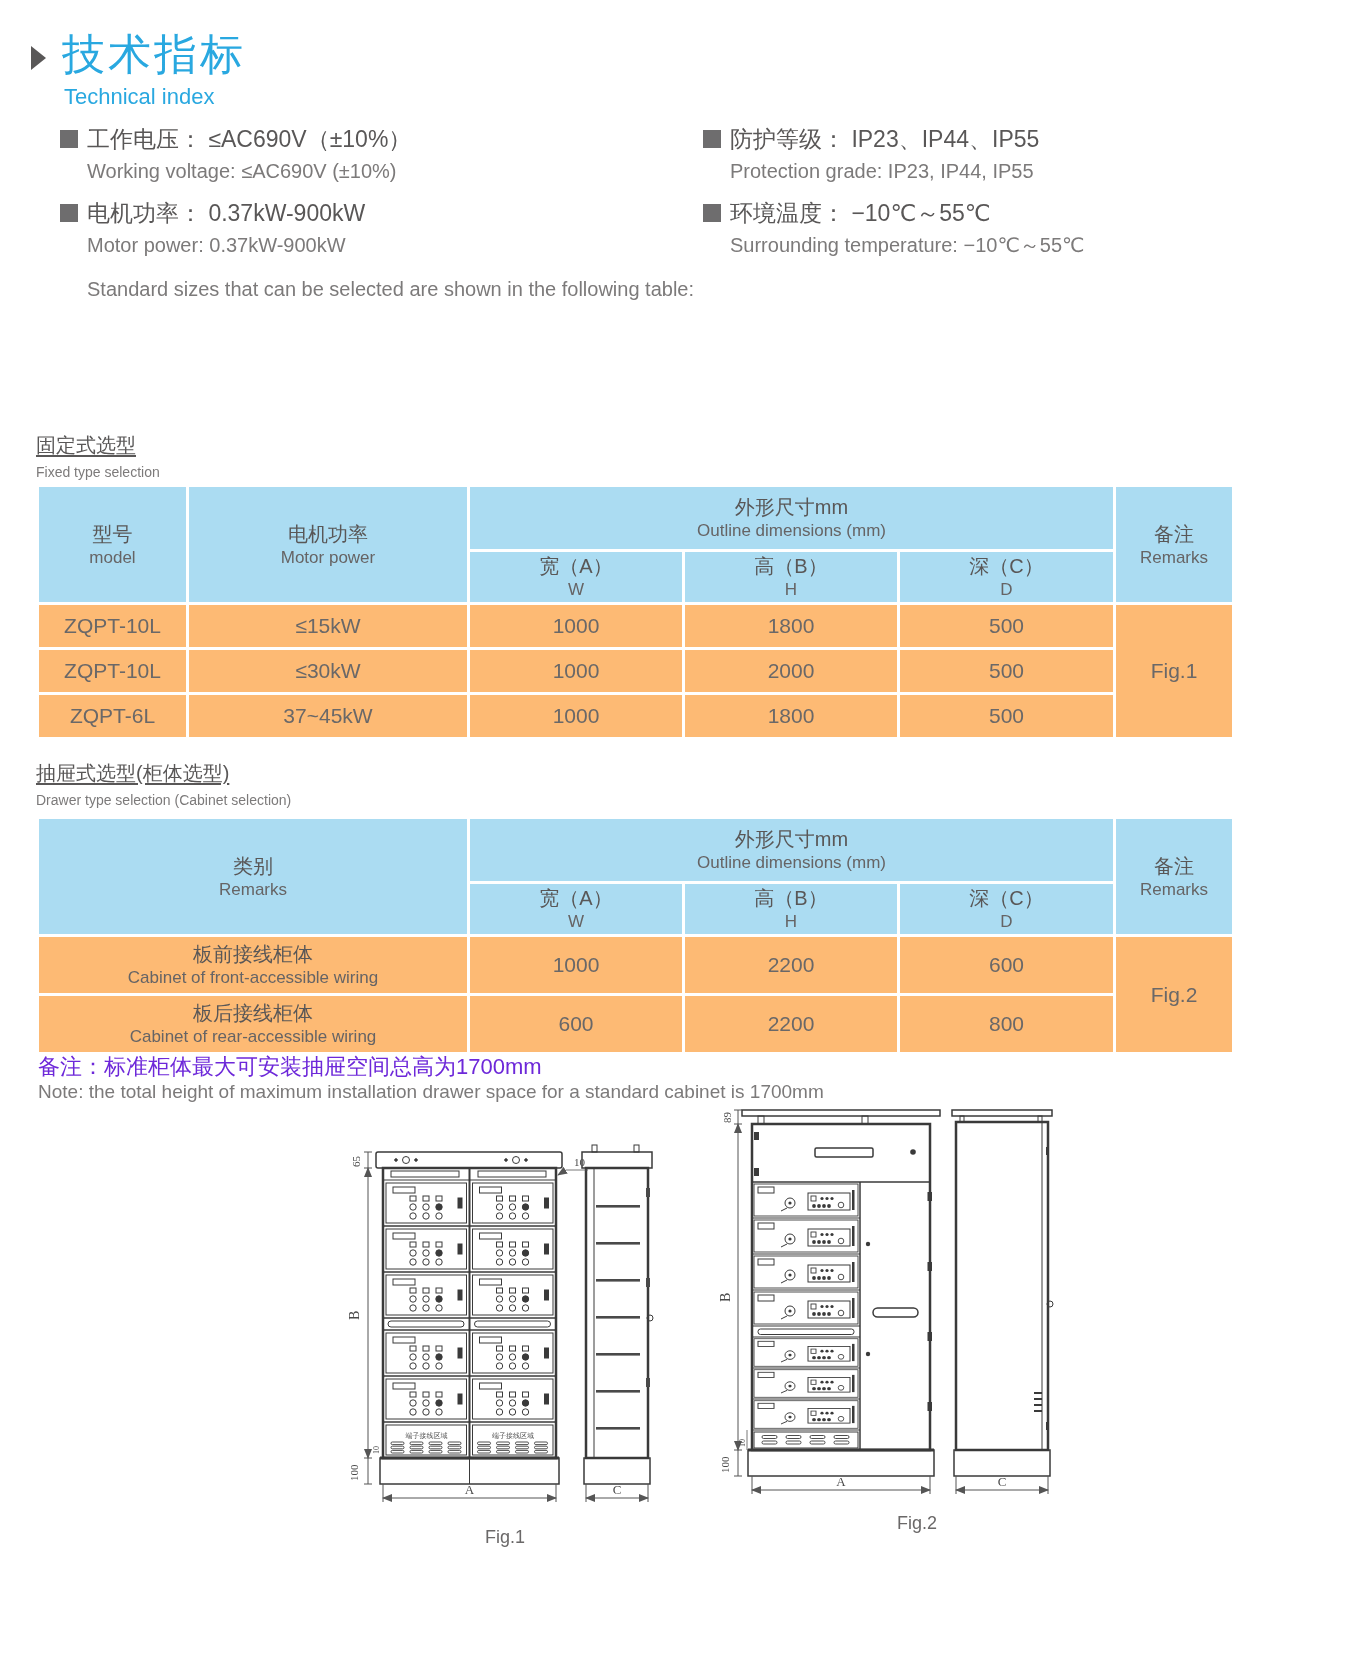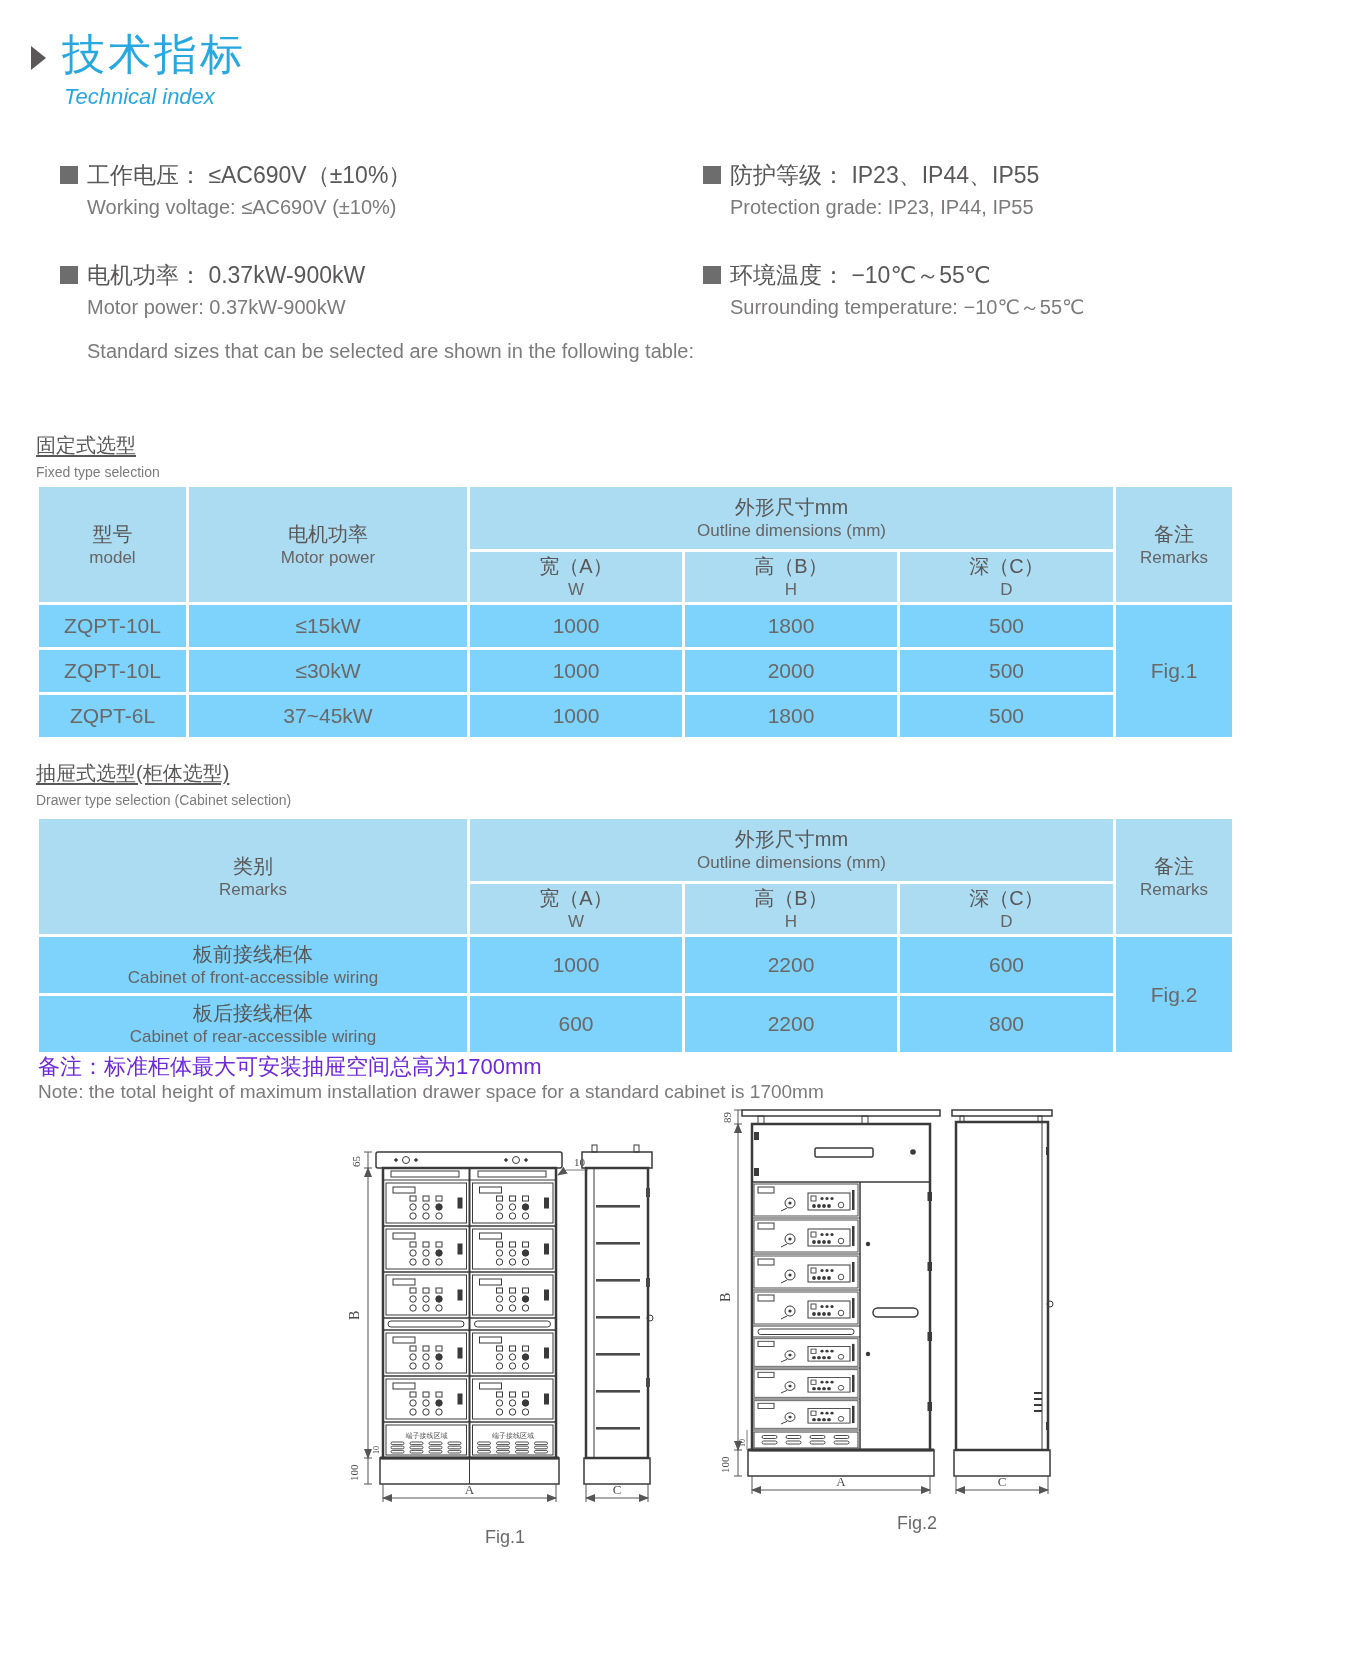--- a/index.html
+++ b/index.html
@@ -3,41 +3,41 @@
 <meta charset="utf-8">
 <style>
   html,body{margin:0;padding:0;background:#fff;}
   .page{position:relative;width:1357px;height:1660px;background:#ffffff;overflow:hidden;
         font-family:"Liberation Sans","DejaVu Sans",sans-serif;color:#595757;}
 
   
   .hdr-arrow{position:absolute;left:31px;top:46px;width:0;height:0;
     border-left:15px solid #595757;border-top:12px solid transparent;border-bottom:12px solid transparent;}
   .title-zh{position:absolute;left:62px;top:26px;font-size:43px;letter-spacing:3px;color:#29a8e0;}
-  .title-en{position:absolute;left:64px;top:84px;font-size:22px;color:#29a8e0;font-style:italic;}
+  .title-en{position:absolute;left:64px;top:84px;font-size:22px;color:#29a8e0;}
 
   
   .spec-col{position:absolute;top:122px;}
   .spec-col.left{left:60px;}
   .spec-col.right{left:703px;}
-  .spec-item{margin-bottom:10px;margin-top:36px;}
+  .spec-item{margin-bottom:10px;}
   .spec-zh{display:flex;align-items:center;gap:9px;font-size:23px;color:#595757;height:34px;white-space:nowrap;}
   .bullet{width:18px;height:18px;background:#6e6d6e;flex:none;}
   .spec-en{font-size:20px;color:#7c7a7a;margin-left:27px;height:30px;display:flex;align-items:center;white-space:nowrap;}
 
   
   .section-label{position:absolute;left:36px;margin-top:8px;}
   .section-label .zh{font-size:20px;color:#595757;text-decoration:underline;text-underline-offset:3px;}
   .section-label .en{font-size:14px;color:#7c7a7a;margin-top:5px;}
 
   
   table.spec-table{position:absolute;left:36px;width:1196px;border-collapse:collapse;table-layout:fixed;}
   .spec-table th,.spec-table td{border:3px solid #ffffff;text-align:center;vertical-align:middle;padding:0;}
   .spec-table th{background:#abdcf2;font-weight:normal;color:#595757;}
-  .spec-table td{background:#7dd3fc;color:#6a6868;font-size:21px;}
+  .spec-table td{background:#fdba74;color:#6a6868;font-size:21px;}
   .zh1{font-size:20px;line-height:26px;}
   .en1{font-size:17px;line-height:22px;color:#666465;}
   .hrow1 th{height:62px;}
   .hrow2 th{height:50px;}
   #t1 .brow td{height:42px;}
   #t2 .brow td{height:56px;}
   .cat-zh{font-size:20px;line-height:25px;color:#595757;}
   .cat-en{font-size:17px;line-height:22px;color:#666465;}
 
   

